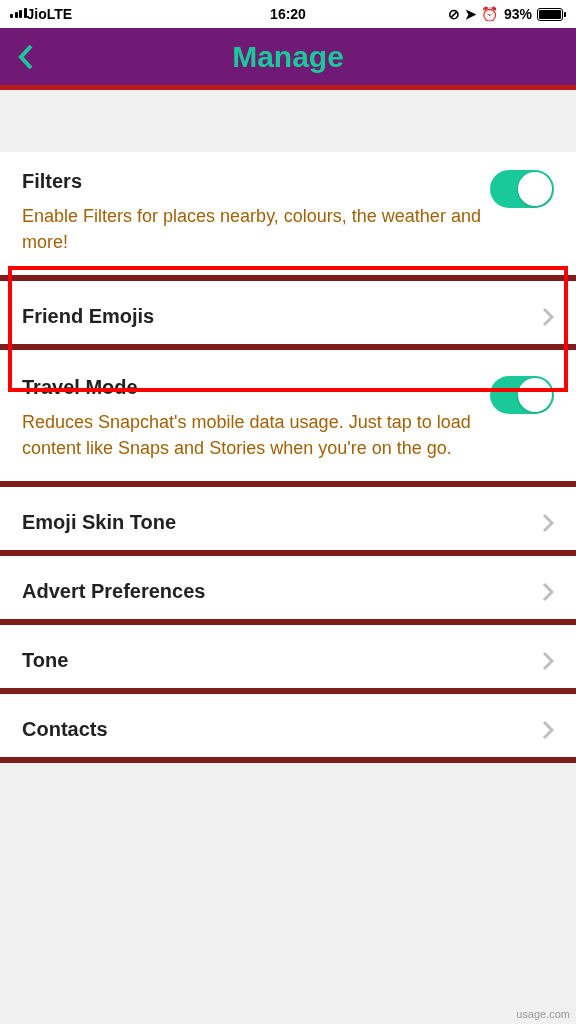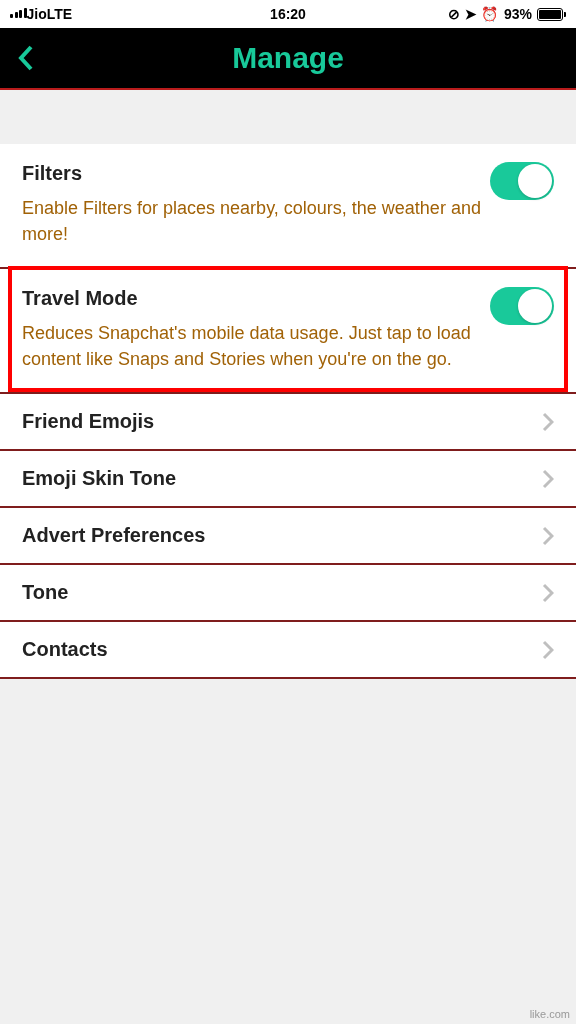--- a/index.html
+++ b/index.html
@@ -26,41 +26,42 @@
     .signal-bars { display: inline-flex; align-items: flex-end; gap: 1.5px; height: 12px; }
     .signal-bars span { width: 3px; background: #000; border-radius: 1px; }
     .signal-bars span:nth-child(1){height:4px;} .signal-bars span:nth-child(2){height:6px;}
     .signal-bars span:nth-child(3){height:8px;} .signal-bars span:nth-child(4){height:10px;}
     .battery { display: inline-flex; align-items: center; }
     .battery-body { width: 26px; height: 13px; border: 1.5px solid #000; border-radius: 3px; position: relative; }
     .battery-fill { position: absolute; left: 1px; top: 1px; bottom: 1px; width: 90%; background: #000; border-radius: 1px; }
     .battery-cap { width: 2px; height: 5px; background: #000; border-radius: 0 1px 1px 0; margin-left: 1px; }
     .nav-header {
       height: 62px;
-      background: #000000;
+      background: #701a75;
       display: flex;
       align-items: center;
       justify-content: center;
       position: relative;
-      border-bottom: 2px solid #b91c1c;
+      border-bottom: 5px solid #b91c1c;
     }
     .back-btn {
       position: absolute; left: 18px; top: 50%; transform: translateY(-50%);
       color: #18c99a; font-size: 0;
     }
     .back-chevron { width: 16px; height: 26px; stroke: #18c99a; stroke-width: 4; fill: none; }
     .nav-title { color: #18c99a; font-size: 30px; font-weight: 600; }
     .spacer-gray { height: 54px; background: #f0f0f0; }
     .settings-list { background: #fff; }
     .setting-row {
       padding: 16px 22px;
-      border-bottom: 2px solid #7f1d1d;
+      border-bottom: 6px solid #7f1d1d;
       background: #fff;
       display: flex;
       align-items: center;
+      margin-top: 8px;
     }
     .setting-row.tall { padding: 18px 22px 20px; align-items: flex-start; }
     .row-text { flex: 1; }
     .row-title { font-size: 20px; font-weight: 600; color: #222; }
     .row-desc { font-size: 18px; color: #a16207; margin-top: 10px; line-height: 1.45; }
     .row-title.danger { color: #ff2d2d; font-weight: 600; }
     .toggle {
       width: 64px; height: 38px; background: #19c99a; border-radius: 20px;
       position: relative; flex-shrink: 0;
     }
@@ -129,41 +130,41 @@
   <div class="setting-row tall">
     <div class="row-text">
       <div class="row-title">Filters</div>
       <div class="row-desc">Enable Filters for places nearby, colours, the weather and more!</div>
     </div>
     <div class="toggle">
         <div class="toggle-knob"></div>
       </div>
   </div>
 
+  <div class="setting-row">
+    <div class="row-text">
+        <div class="row-title">Friend Emojis</div>
+      </div>
+    <svg class="chevron-right" viewBox="0 0 12 20">
+        <polyline points="2,2 10,10 2,18"></polyline>
+      </svg>
+  </div>
+
   <div class="setting-row tall" id="travel-row">
     <div class="row-text">
       <div class="row-title">Travel Mode</div>
       <div class="row-desc">Reduces Snapchat's mobile data usage. Just tap to load content like Snaps and Stories when you're on the go.</div>
     </div>
     <div class="toggle">
         <div class="toggle-knob"></div>
       </div>
   </div>
 
   <div class="setting-row">
     <div class="row-text">
-        <div class="row-title">Friend Emojis</div>
-      </div>
-    <svg class="chevron-right" viewBox="0 0 12 20">
-        <polyline points="2,2 10,10 2,18"></polyline>
-      </svg>
-  </div>
-
-  <div class="setting-row">
-    <div class="row-text">
         <div class="row-title">Emoji Skin Tone</div>
       </div>
     <svg class="chevron-right" viewBox="0 0 12 20">
         <polyline points="2,2 10,10 2,18"></polyline>
       </svg>
   </div>
 
 
   <div class="setting-row">
     <div class="row-text">
@@ -190,13 +191,13 @@
       </div>
     <svg class="chevron-right" viewBox="0 0 12 20">
         <polyline points="2,2 10,10 2,18"></polyline>
       </svg>
   </div>
 
 </div>
 
 <div class="highlight-box" id="hl" style="top: 266.188px; height: 126.188px;"></div>
 
-<div class="watermark">like.com</div>
+<div class="watermark">usage.com</div>
 
 </body></html>

